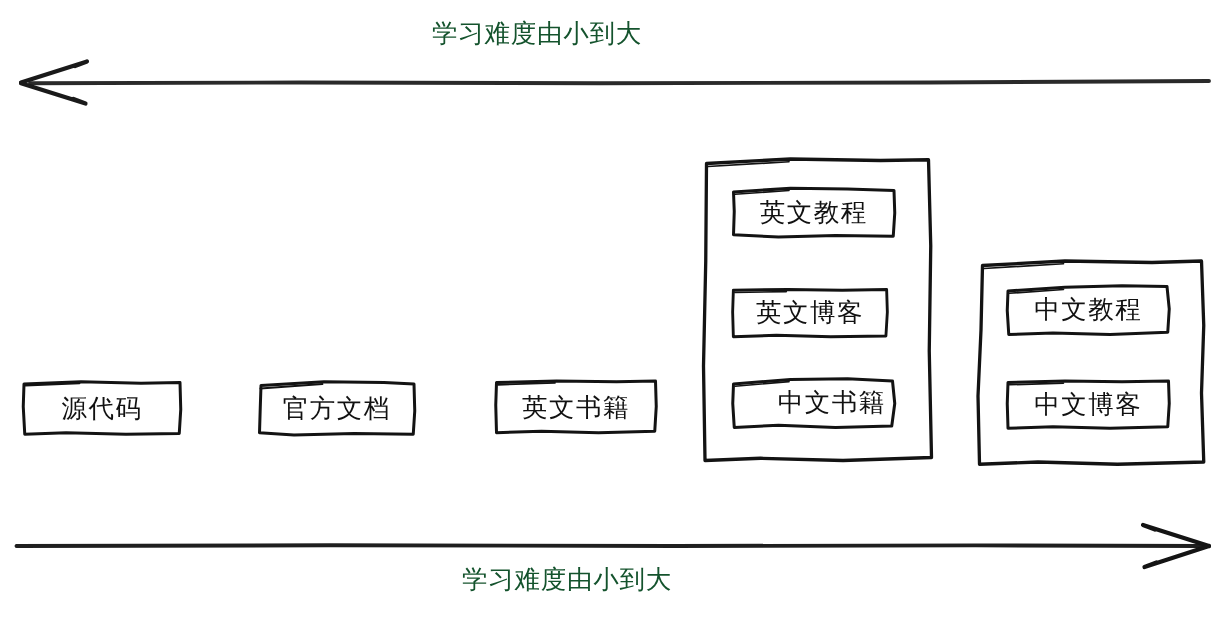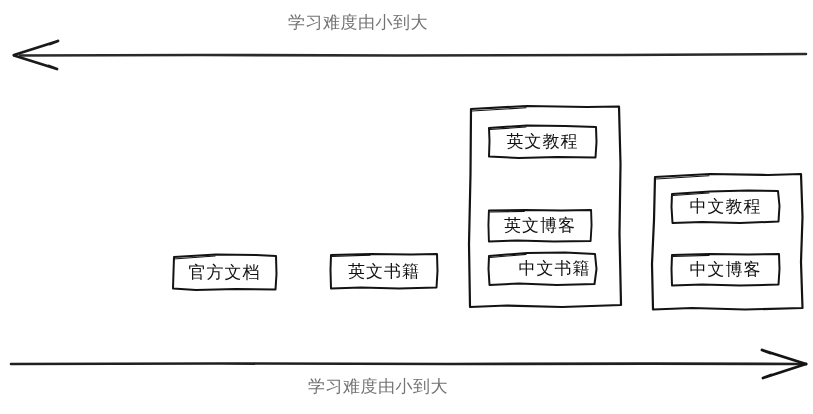--- a/index.html
+++ b/index.html
@@ -11,21 +11,21 @@
     position: relative;
     width: 813px;
     height: 414px;
     background: #ffffff;
     overflow: hidden;
     font-family: "DejaVu Sans", "Liberation Sans", sans-serif;
   }
   .axis-label {
     position: absolute;
     font-size: 17px;
-    color: #737373;
+    color: #14532d;
     white-space: nowrap;
     letter-spacing: 0.5px;
     font-family: "DejaVu Sans", "Liberation Sans", sans-serif;
   }
   #top-label  { left: 288px; top: 11px; }
   #bottom-label { left: 308px; top: 375px; }
 
   .svg-layer {
     position: absolute;
     left: 0;
@@ -88,20 +88,27 @@
       <path d="M11,364 L220,363.5 L450,364 L650,363.6 L802,364" fill="none" stroke="#1f1f1f" stroke-width="2.6" stroke-linecap="round"></path>
       <path d="M806,364 L762,350 L770,353" fill="none" stroke="#141414" stroke-width="2.8" stroke-linecap="round" stroke-linejoin="round"></path>
       <path d="M806,364 L763,378 L771,375" fill="none" stroke="#141414" stroke-width="2.8" stroke-linecap="round" stroke-linejoin="round"></path>
     </g>
   </svg>
 
   <div class="axis-label" id="top-label">学习难度由小到大</div>
 
   <div class="axis-label" id="bottom-label">学习难度由小到大</div>
 
+  <div class="node-box" id="node-0" style="left: 14px; top: 253px; width: 108px; height: 38px;">
+    <svg class="sketch-rect" preserveAspectRatio="none" viewBox="0 0 108 38">
+      <path d="M2,3 L40,1.5 L80,2.5 L106,2 L106.5,20 L105.5,36 L70,36.5 L30,35.5 L2.5,36.5 L1.5,18 Z" stroke-width="2"></path>
+      <path d="M3,4 L39,2.6" stroke-width="1.2"></path>
+    </svg>
+    <span class="node-label">源代码</span>
+  </div>
 
   <div class="node-box" id="node-1" style="left: 171px; top: 253px; width: 107px; height: 38px;">
     <svg class="sketch-rect" preserveAspectRatio="none" viewBox="0 0 107 38">
       <path d="M3,4 L45,1.5 L85,2 L105,3 L105.5,21 L104.5,36.5 L65,36 L25,37 L2,35.5 L2.5,19 Z" stroke-width="2"></path>
       <path d="M2.6,6 L44,3" stroke-width="1.2"></path>
     </svg>
     <span class="node-label">官方文档</span>
   </div>
 
   <div class="node-box" id="node-2" style="left: 329px; top: 252px; width: 110px; height: 38px;">
@@ -117,21 +124,21 @@
       <path d="M4,5 L60,2 L120,3 L152,2.5 L153.5,60 L152.5,130 L154,201 L95,203 L40,201.5 L3,203 L2,140 L3.5,70 Z" stroke-width="2.2"></path>
       <path d="M5,7 L59,3.8" stroke-width="1.1"></path>
     </svg>
     <div class="node-box" id="g0-i0" style="left: 20px; top: 20px; width: 111px; height: 35px;">
       <svg class="sketch-rect" preserveAspectRatio="none" viewBox="0 0 111 35">
         <path d="M2,4 L40,1.5 L78,2 L109,3 L109.5,18 L108.5,33.5 L70,33 L32,34 L2,32.5 L2.5,17 Z" stroke-width="2"></path>
         <path d="M3,5.5 L39,3" stroke-width="1.1"></path>
       </svg>
       <span class="node-label">英文教程</span>
     </div>
-    <div class="node-box" id="g0-i1" style="left: 20px; top: 104px; width: 106px; height: 35px;">
+    <div class="node-box" id="g0-i1" style="left: 20px; top: 87px; width: 106px; height: 35px;">
       <svg class="sketch-rect" preserveAspectRatio="none" viewBox="0 0 111 35">
         <path d="M2,2.5 L40,2 L78,2.5 L109,2 L109.5,17 L108.5,33 L70,33.5 L32,32.5 L2,33.5 L1.5,17 Z" stroke-width="2"></path>
         <path d="M3,4 L39,3.4" stroke-width="1.1"></path>
       </svg>
       <span class="node-label">英文博客</span>
     </div>
     <div class="node-box" id="g0-i2" style="left: 20px; top: 147px; width: 111px; height: 35px; padding-left: 24px;">
       <svg class="sketch-rect" preserveAspectRatio="none" viewBox="0 0 111 35">
         <path d="M2,5 L40,2 L78,1.5 L108,3 L109.5,18 L107.5,33 L70,34 L32,32.5 L2.5,34 L1.5,18 Z" stroke-width="2"></path>
         <path d="M3,6.5 L39,3.4" stroke-width="1.1"></path>

